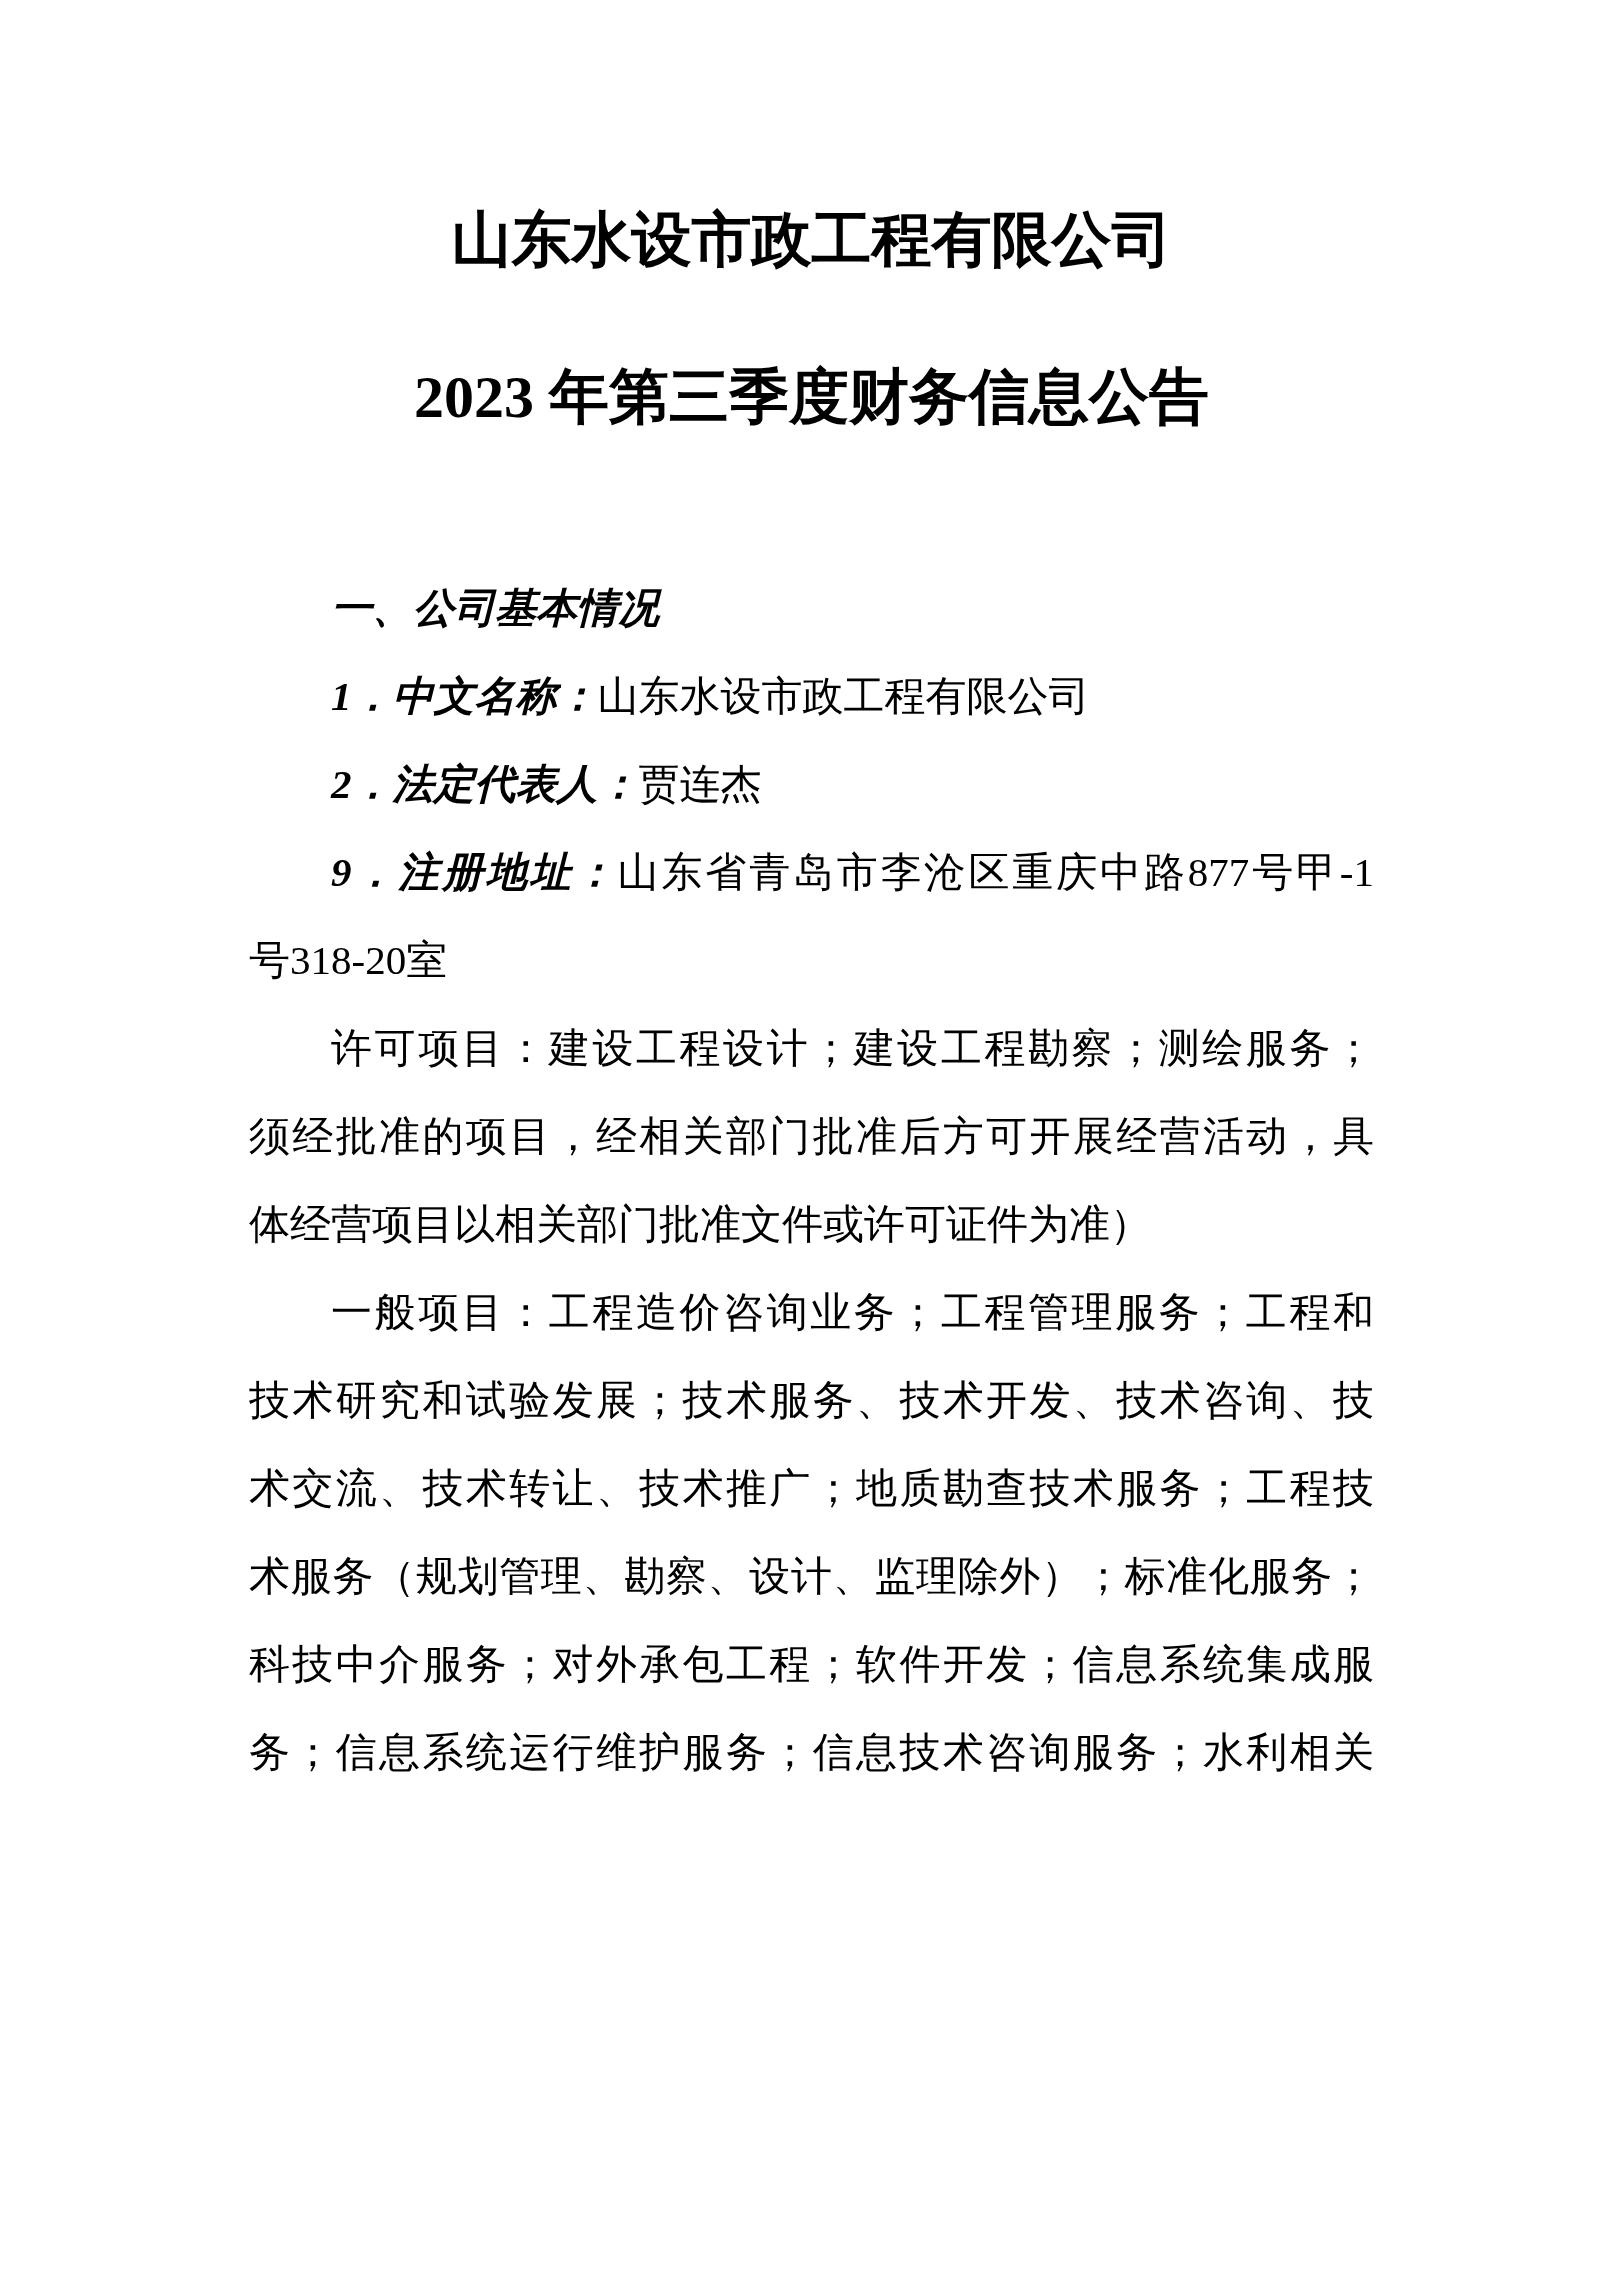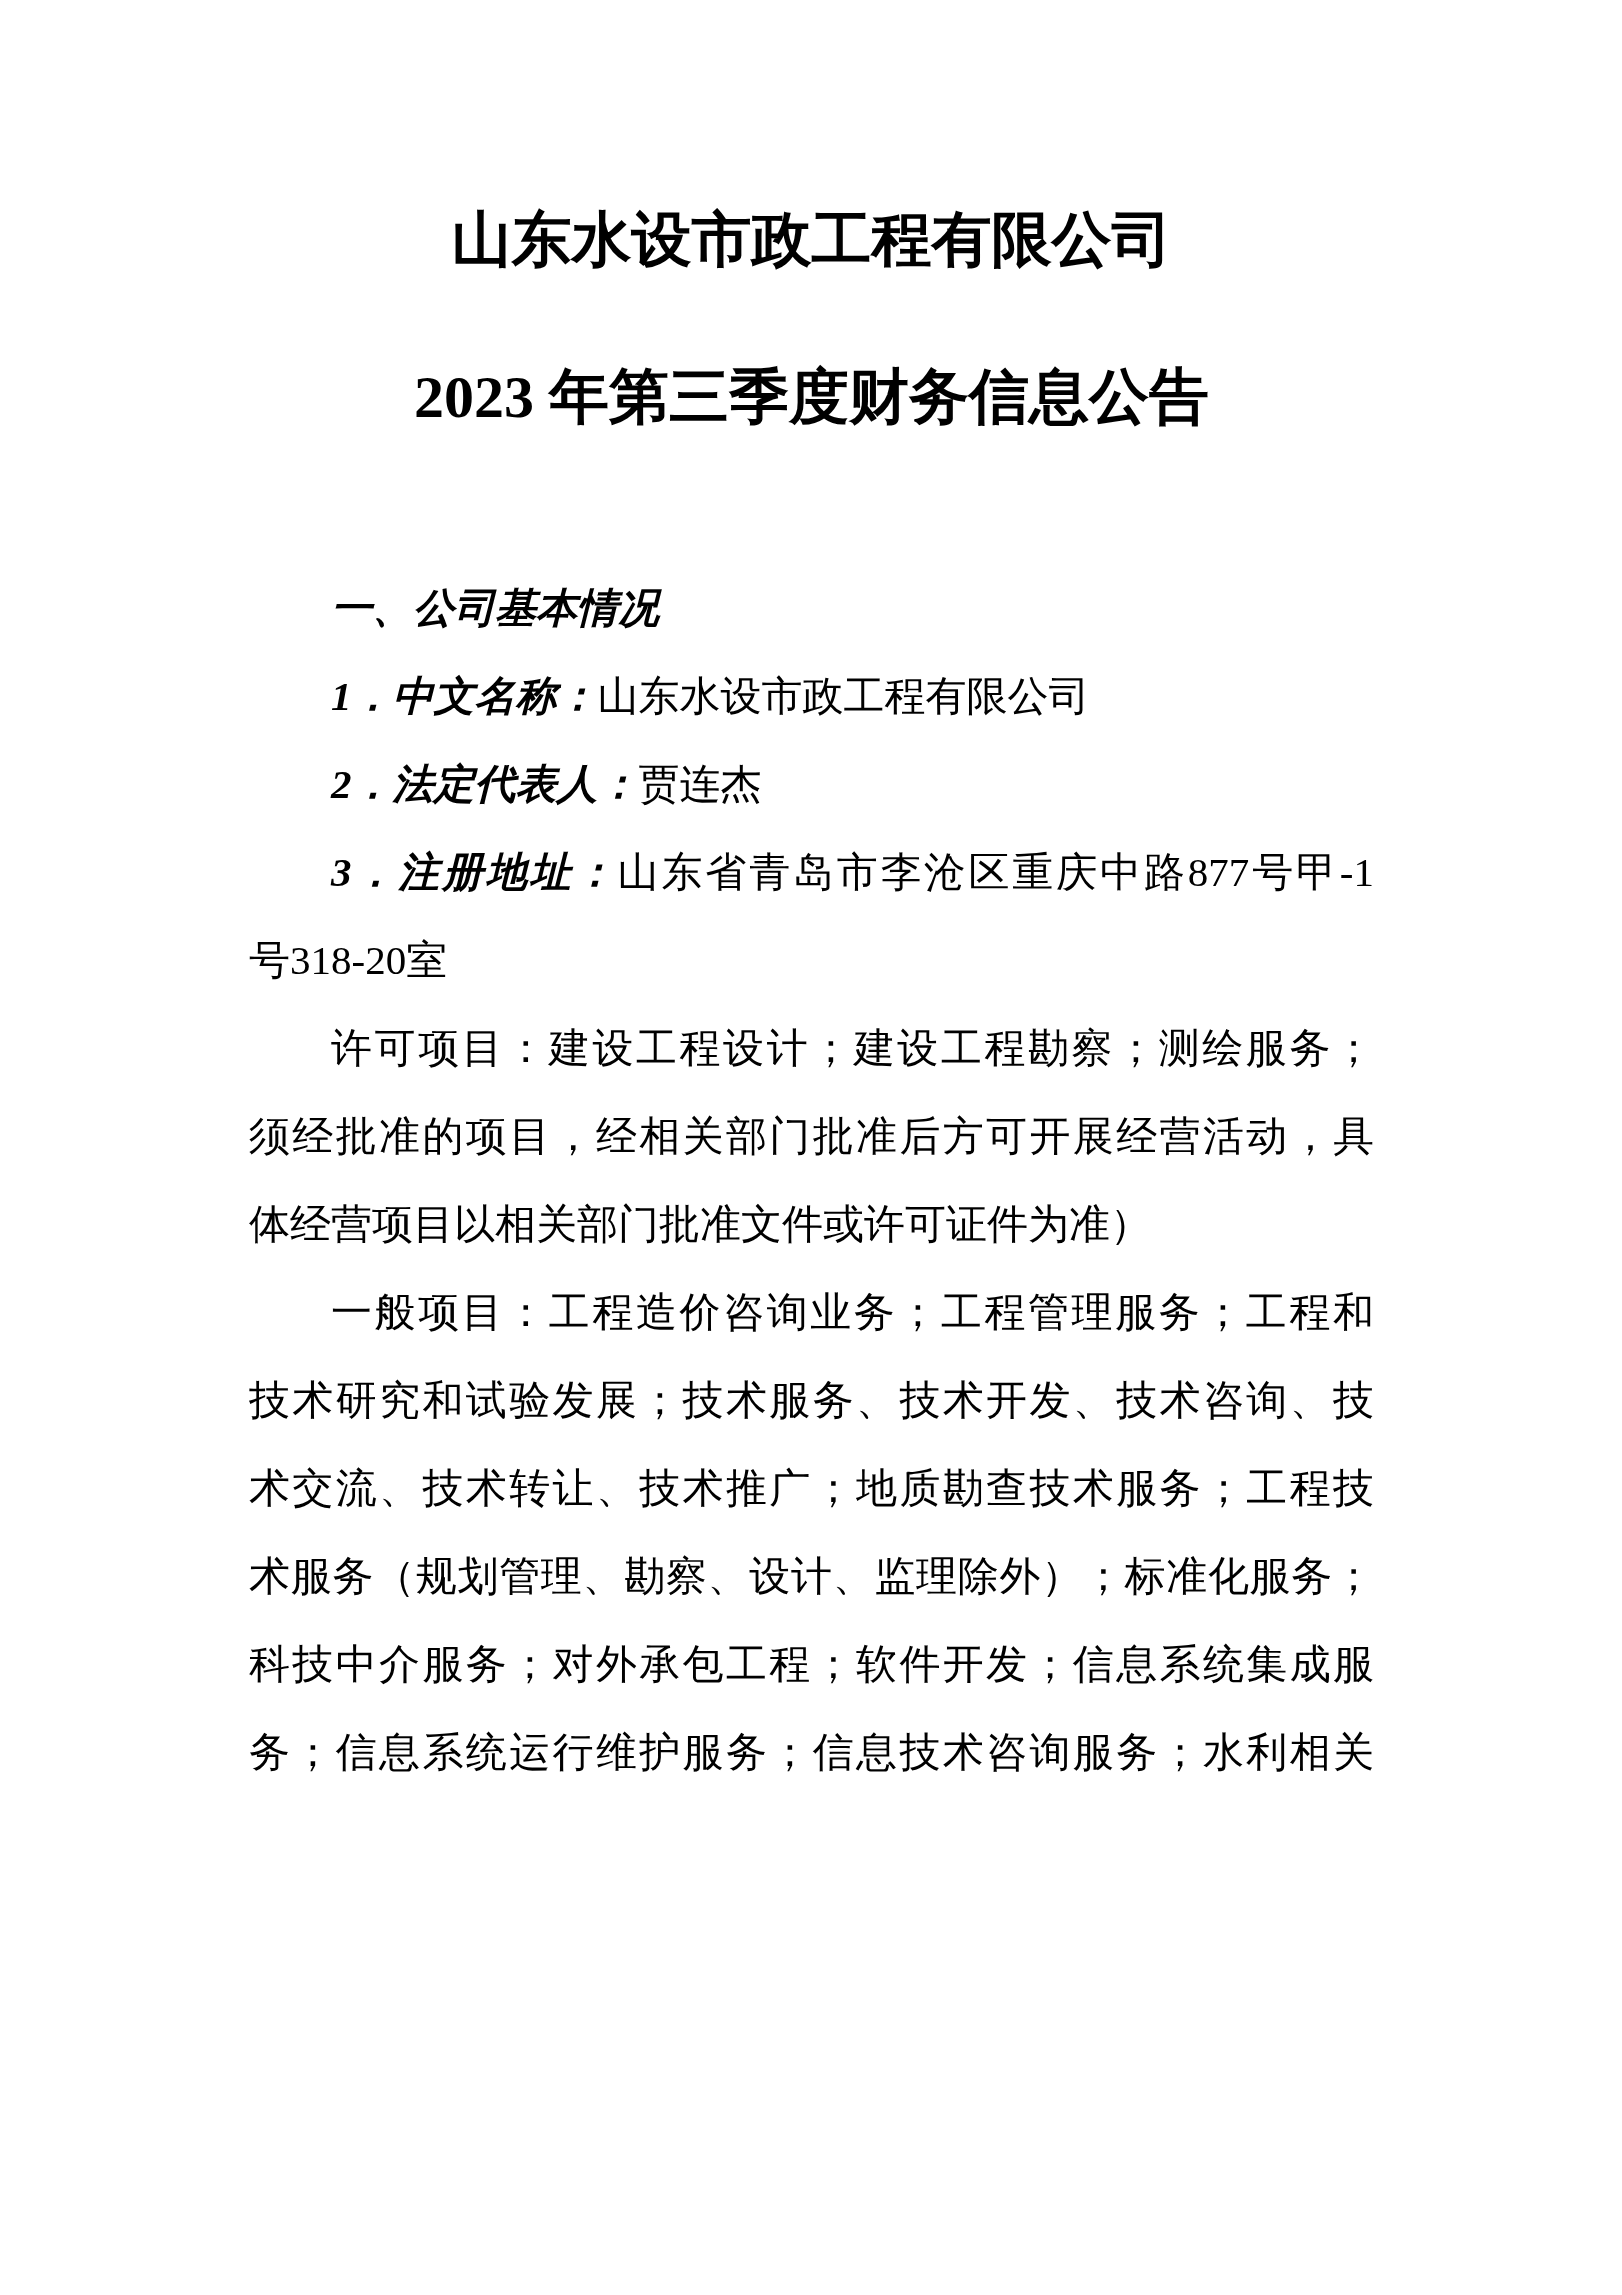--- a/index.html
+++ b/index.html
@@ -59,21 +59,21 @@
 <body>
 
 <div class="page">
   <div class="content">
     <div class="doc-title first">山东水设市政工程有限公司</div>
     <div class="doc-title second">2023 年第三季度财务信息公告</div>
     <div class="body-text">
         <div class="line indent"><span class="b">一、公司基本情况</span></div>
         <div class="line indent"><span class="b">1．中文名称：</span><span>山东水设市政工程有限公司</span></div>
         <div class="line indent"><span class="b">2．法定代表人：</span><span>贾连杰</span></div>
-        <div class="line indent justify"><span class="b">3．注册地址：</span><span>山东省青岛市李沧区重庆中路877号甲-1</span></div>
+        <div class="line indent justify"><span class="b">9．注册地址：</span><span>山东省青岛市李沧区重庆中路877号甲-1</span></div>
         <div class="line"><span>号318-20室</span></div>
         <div class="line indent justify"><span>许可项目：建设工程设计；建设工程勘察；测绘服务；</span></div>
         <div class="line justify"><span>须经批准的项目，经相关部门批准后方可开展经营活动，具</span></div>
         <div class="line"><span>体经营项目以相关部门批准文件或许可证件为准）</span></div>
         <div class="line indent justify"><span>一般项目：工程造价咨询业务；工程管理服务；工程和</span></div>
         <div class="line justify"><span>技术研究和试验发展；技术服务、技术开发、技术咨询、技</span></div>
         <div class="line justify"><span>术交流、技术转让、技术推广；地质勘查技术服务；工程技</span></div>
         <div class="line justify"><span>术服务（规划管理、勘察、设计、监理除外）；标准化服务；</span></div>
         <div class="line justify"><span>科技中介服务；对外承包工程；软件开发；信息系统集成服</span></div>
         <div class="line justify"><span>务；信息系统运行维护服务；信息技术咨询服务；水利相关</span></div>

